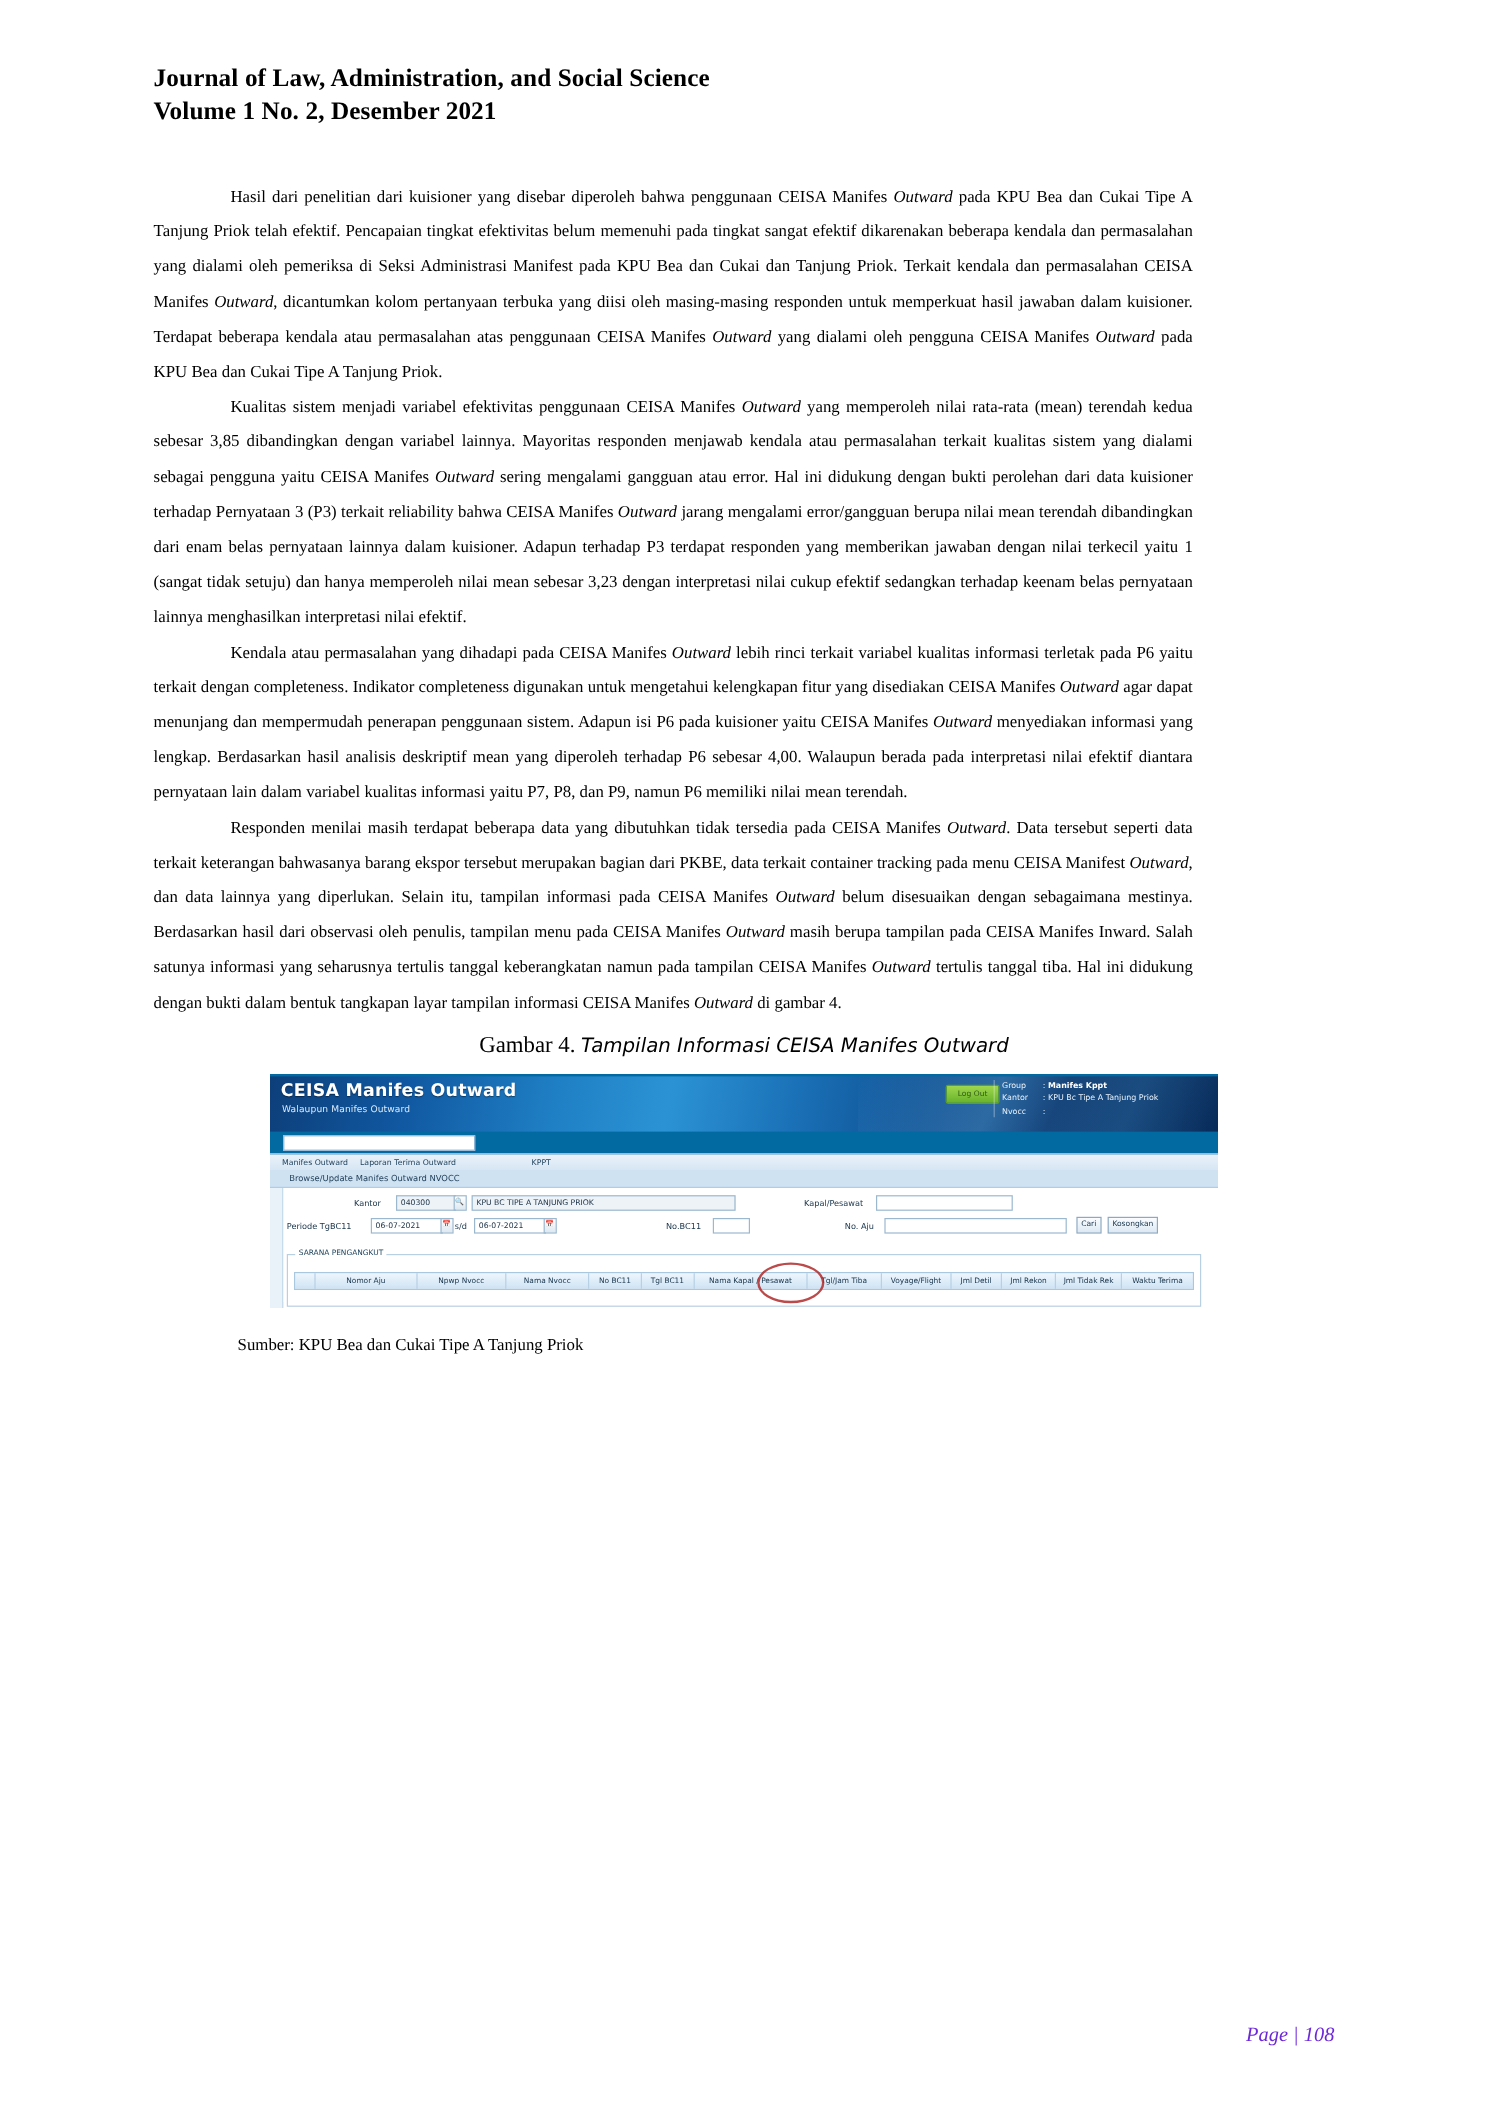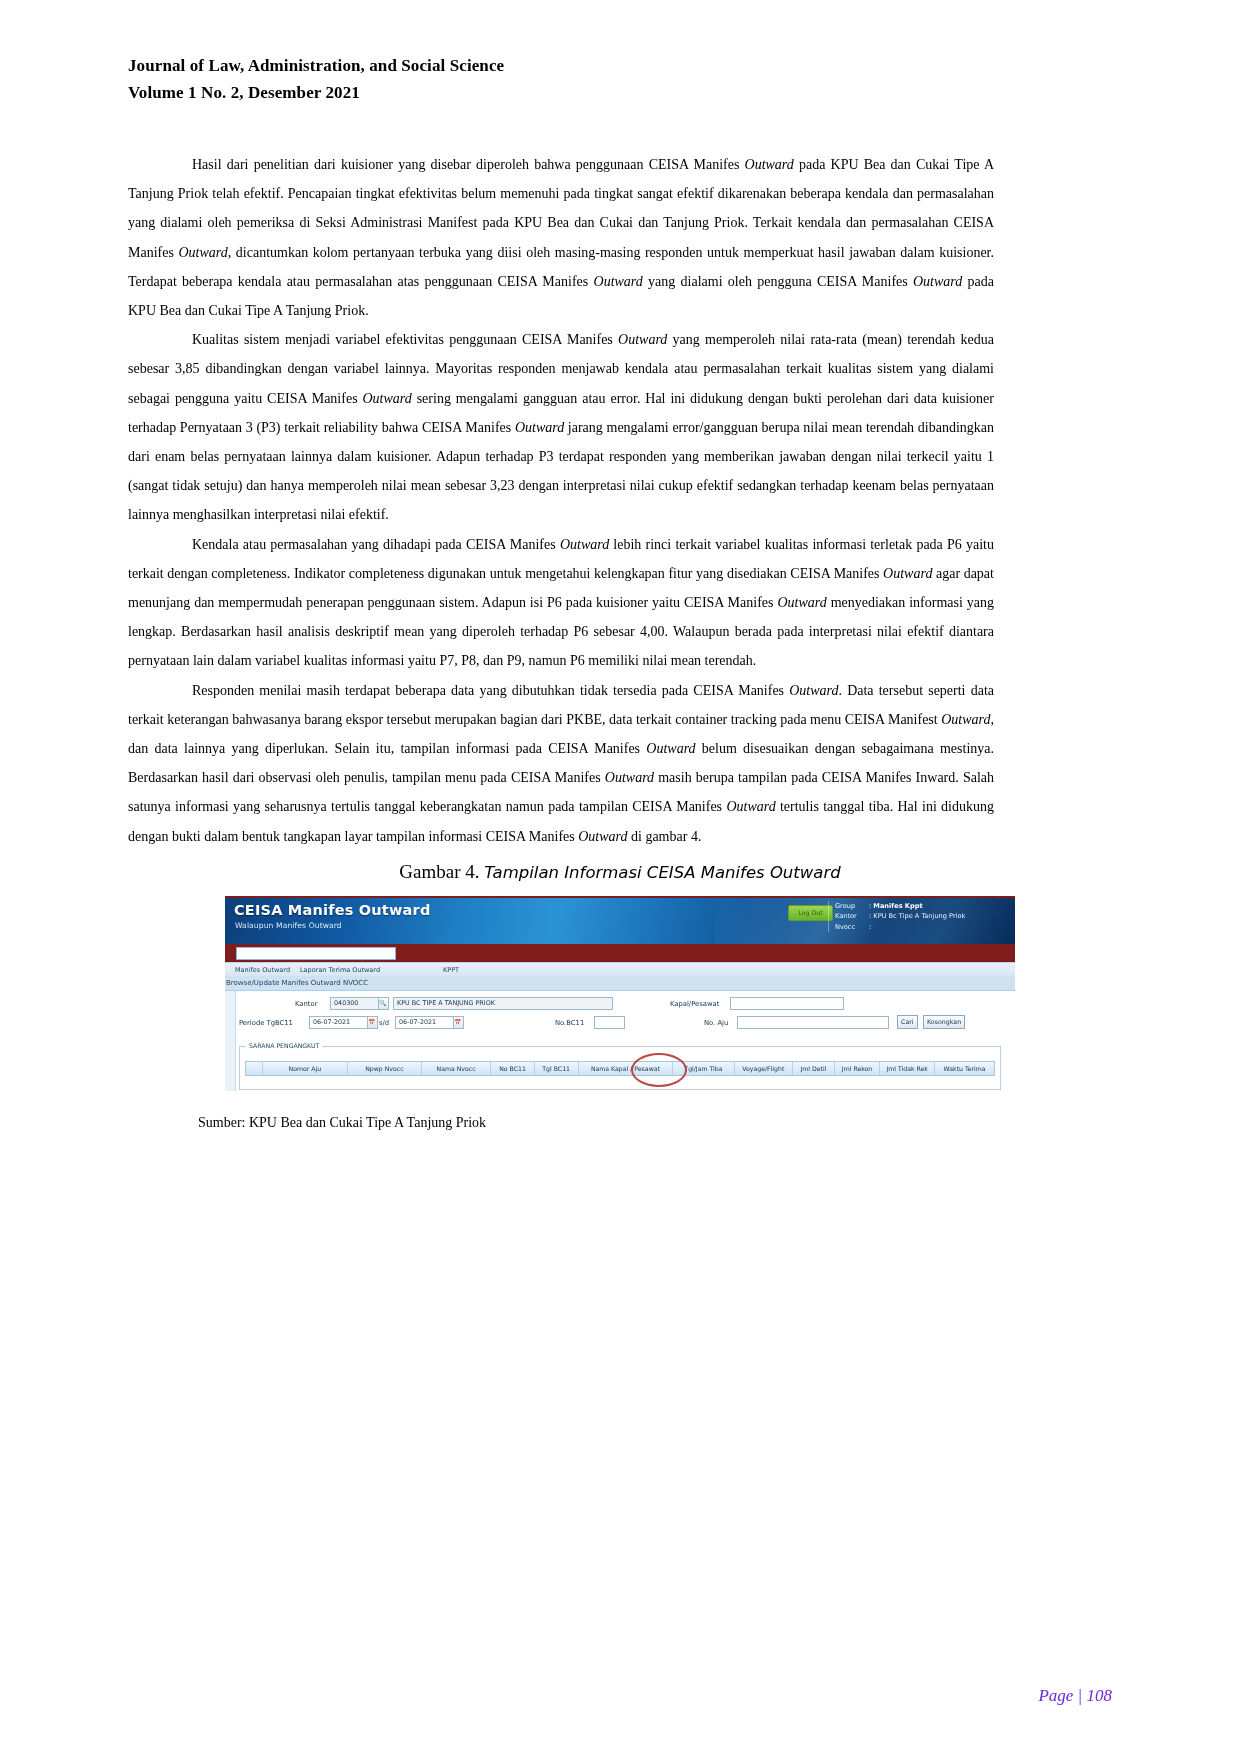--- a/index.html
+++ b/index.html
@@ -20,21 +20,21 @@
     left: 0; top: 0;
     width: 1240px;
     height: 1754px;
     box-sizing: border-box;
     padding: 52px 128px 0 128px;
   }
 
   
   .runhead {
     font-weight: bold;
-    font-size: 17px;
+    font-size: 21px;
     line-height: 27px;
     letter-spacing: 0.1px;
   }
   .runhead div { white-space: nowrap; }
 
   
   .body-block {
     margin-top: 44px;
     width: 866px;
   }
@@ -72,21 +72,21 @@
     height: 195px;
     position: relative;
     background: #ffffff;
     overflow: hidden;
   }
   .ss {
     position: absolute;
     left: 0; top: 0;
     width: 790px;
     height: 195px;
-    background: #7f1d1d;
+    background: #0369a1;
     font-family: "DejaVu Sans", sans-serif;
     overflow: hidden;
     filter: blur(0.25px);
   }
   
   .ss-banner {
     position: absolute;
     left: 0; top: 2px;
     width: 790px; height: 46px;
     background:
@@ -169,21 +169,21 @@
   }
   .ss-crumb {
     position: absolute;
     left: 0; top: 80px;
     width: 790px; height: 14px;
     background: #cfe2f2;
     border-bottom: 1px solid #aecde6;
   }
   .ss-crumb span {
     position: absolute;
-    left: 1px; top: 3px;
+    left: 16px; top: 3px;
     font-size: 7px;
     color: #1d3c55;
   }
 
   .ss-form {
     position: absolute;
     left: 0; top: 95px;
     width: 790px; height: 100px;
     background: #ffffff;
   }

